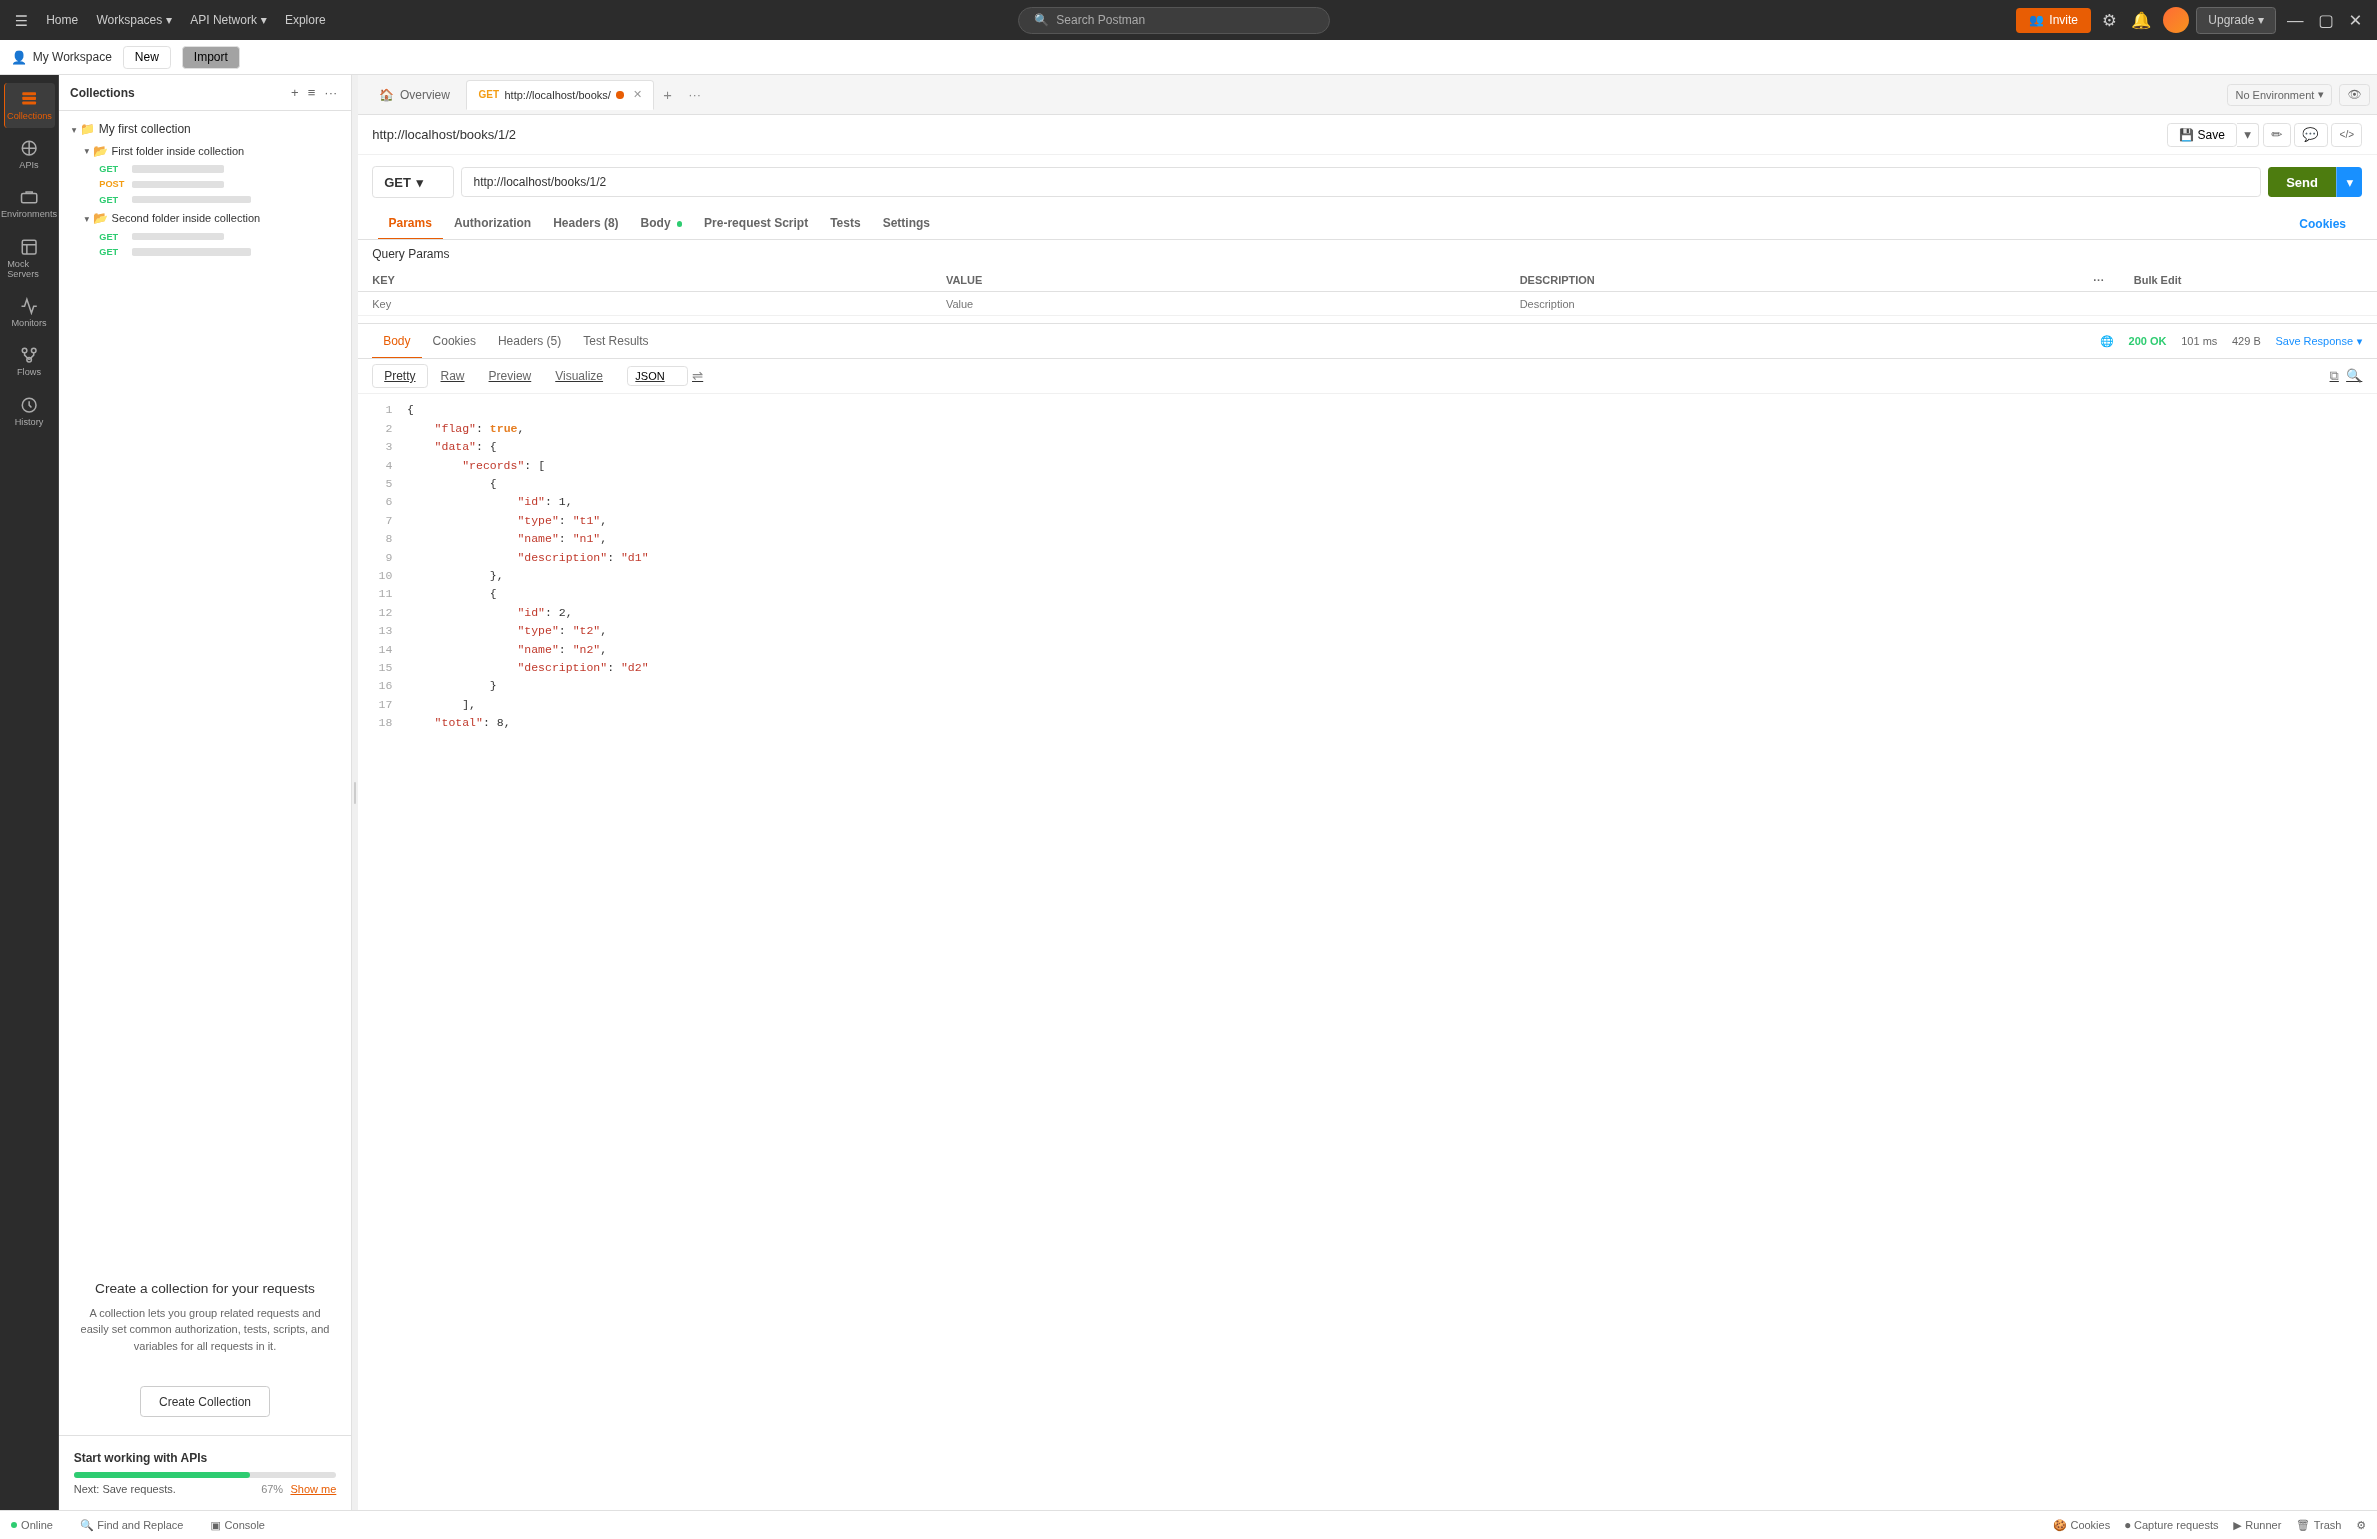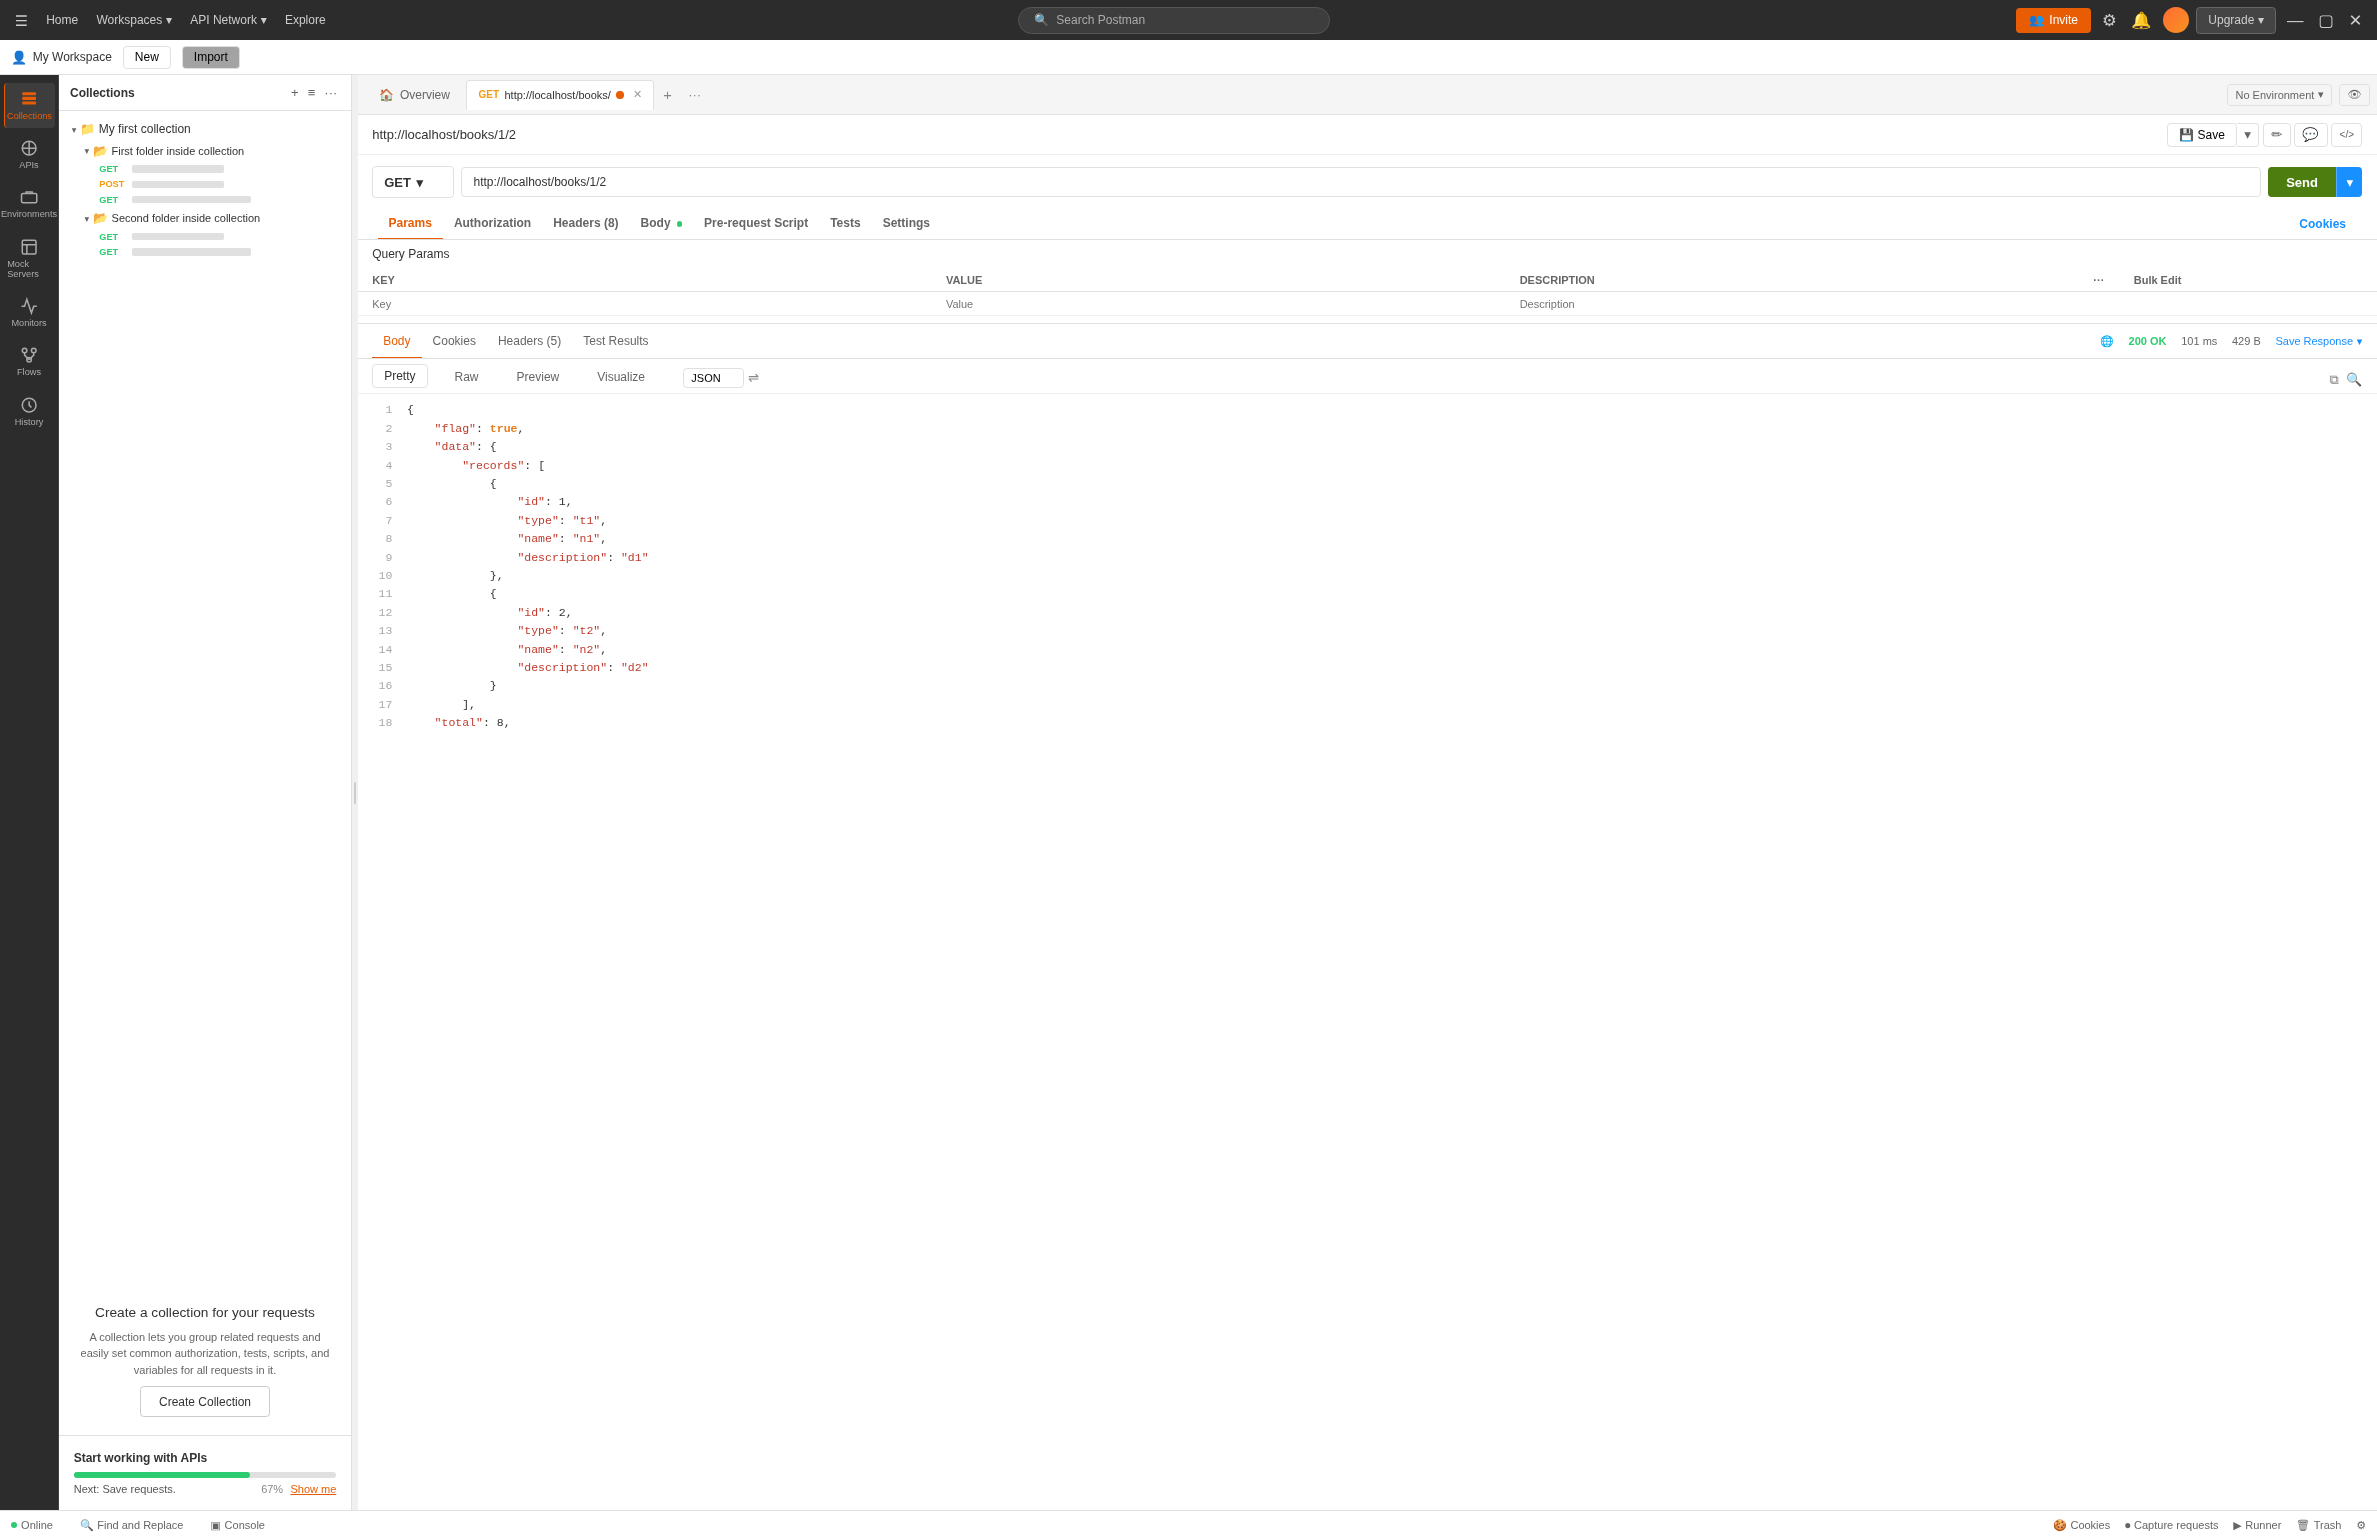--- a/index.html
+++ b/index.html
@@ -47,21 +47,21 @@
     .request-row { display: flex; align-items: center; padding: 2.7px 5.5px 2.7px 33px; cursor: pointer; border-radius: 3.7px; gap: 5.5px; }
     .method-badge { font-size: 9.2px; font-weight: 600; min-width: 27.5px; }
     .method-get { color: #2ecc71; }
     .method-post { color: #f39c12; }
     .request-name { font-size: 11px; color: #555; background: #e0e0e0; border-radius: 1.8px; height: 7.3px; width: 92px; }
     .request-name-long { width: 119px; }
 
     
     .create-collection-area { padding: 18.3px; text-align: center; flex-shrink: 0; }
     .create-title { font-size: 13.7px; font-weight: 400; color: #333; margin-bottom: 9.2px; }
-    .create-desc { font-size: 11px; color: #666; line-height: 1.5; margin-bottom: 8px; }
+    .create-desc { font-size: 11px; color: #666; line-height: 1.5; margin-bottom: 32px; }
     .create-btn { background: #fff; border: 0.9px solid #ccc; border-radius: 3.7px; padding: 7.3px 18.3px; font-size: 12px; cursor: pointer; color: #333; }
 
     
     .progress-area { padding: 14.7px; border-top: 0.9px solid #e0e0e0; }
     .progress-title { font-size: 12px; font-weight: 600; color: #333; margin-bottom: 7.3px; }
     .progress-bar-bg { background: #e0e0e0; border-radius: 3.7px; height: 5.5px; margin-bottom: 5.5px; }
     .progress-bar-fill { background: #2ecc71; border-radius: 3.7px; height: 5.5px; }
     .progress-row { display: flex; justify-content: space-between; align-items: center; }
     .progress-next { font-size: 11px; color: #555; }
     .show-me-link { font-size: 11px; color: #e85d04; cursor: pointer; text-decoration: underline; }
@@ -113,21 +113,21 @@
     .resp-tab { padding: 9.2px 11px; font-size: 12px; color: #666; cursor: pointer; border-bottom: 1.8px solid transparent; }
     .resp-tab.active { color: #e85d04; border-bottom: 1.8px solid #e85d04; }
     .resp-status { margin-left: auto; display: flex; align-items: center; gap: 14.7px; font-size: 11px; }
     .status-ok { color: #2ecc71; font-weight: 600; }
     .status-time { color: #666; }
     .status-size { color: #666; }
     .save-resp-btn { color: #1890ff; font-size: 11px; cursor: pointer; display: flex; align-items: center; gap: 3.7px; }
 
     
     .resp-body { flex: 1; display: flex; flex-direction: column; overflow: hidden; }
-    .resp-body-tabs { display: flex; align-items: flex-end; padding: 5.5px 14.7px; gap: 16px; border-bottom: 0.9px solid #f0f0f0; flex-shrink: 0; }
+    .resp-body-tabs { display: flex; align-items: center; padding: 5.5px 14.7px; gap: 2px; border-bottom: 0.9px solid #f0f0f0; flex-shrink: 0; text-decoration: underline; }
     .resp-body-tab { padding: 3.7px 11px; font-size: 12px; color: #666; cursor: pointer; border-radius: 3.7px; }
     .resp-body-tab.active { background: #fff; border: 0.9px solid #e0e0e0; color: #333; }
     .json-select { border: 0.9px solid #e0e0e0; border-radius: 3.7px; padding: 2.7px 22px 2.7px 7.3px; font-size: 11px; background: #fff; appearance: none; cursor: pointer; }
     .resp-body-actions { margin-left: auto; display: flex; gap: 7.3px; }
     .resp-action-btn { background: none; border: none; color: #888; cursor: pointer; font-size: 13px; }
 
     
     .code-area { flex: 1; overflow-y: auto; padding: 7.3px 0; font-family: 'Courier New', monospace; font-size: 11.5px; line-height: 1.6; }
     .code-line { display: flex; padding: 0 7.3px; }
     .line-num { width: 27.5px; color: #aaa; text-align: right; margin-right: 14.7px; user-select: none; flex-shrink: 0; }

